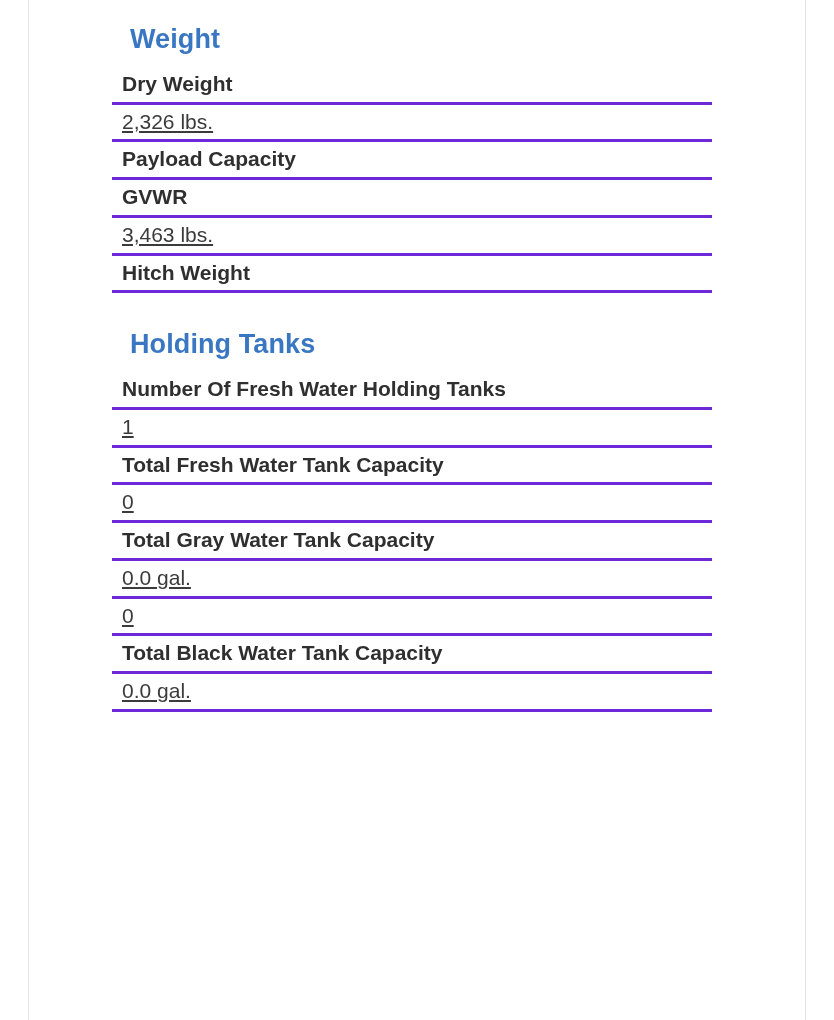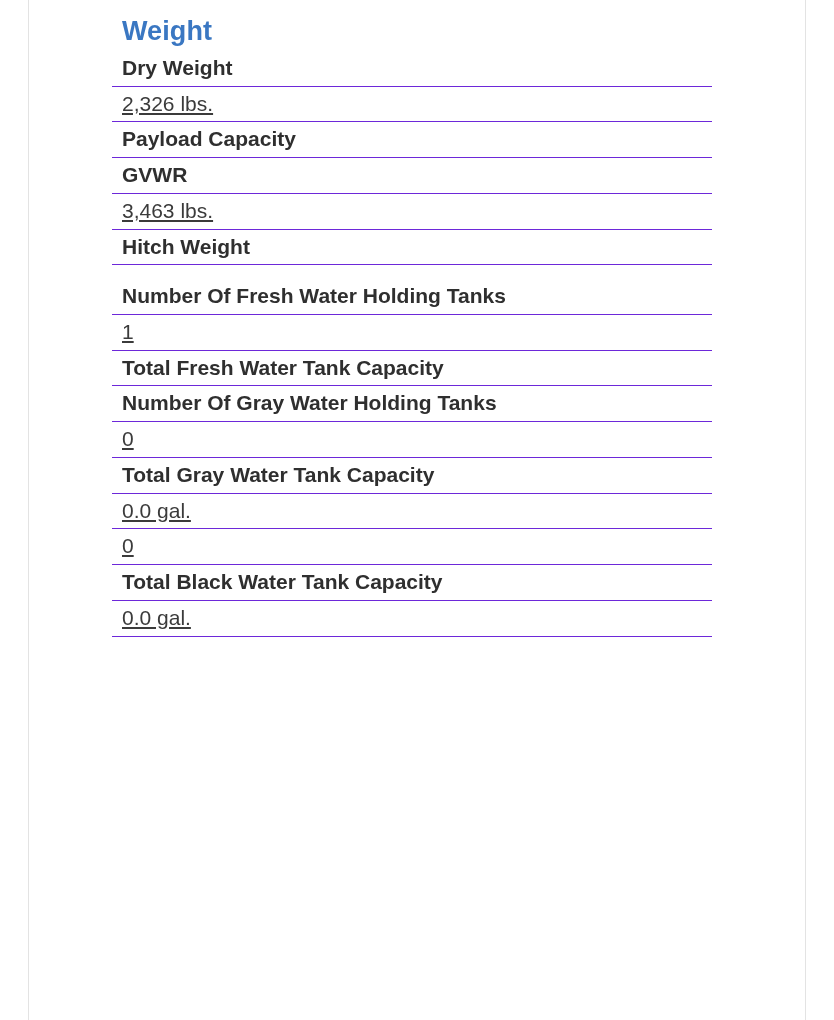--- a/index.html
+++ b/index.html
@@ -42,34 +42,34 @@
     position: absolute;
     left: 112px;
     right: 122px;
     top: 0;
   }
   .section-title {
     color: #3a77c2;
     font-size: 27px;
     font-weight: bold;
     letter-spacing: 0.1px;
-    margin: 0;
+    margin: 8px;
     padding: 14px 0 4px 10px;
   }
   .section-title.first {
     padding-top: 16px;
   }
   .spec-table {
     width: 100%;
     border-collapse: collapse;
     margin: 0;
   }
   .spec-table tr td {
     padding: 3px 0 4px 10px;
-    border-bottom: 1px solid #6d28d9;
+    border-bottom: 3px solid #6d28d9;
     font-size: 21px;
     line-height: 1.32;
     vertical-align: bottom;
   }
   .spec-label {
     font-weight: bold;
     color: #2f2f2f;
   }
   .spec-value {
     font-weight: normal;
@@ -110,34 +110,32 @@
           <td class="spec-value">3,463 lbs.</td>
         </tr>
         <tr>
           <td class="spec-label">Hitch Weight</td>
         </tr>
       </tbody>
     </table>
 
     <div class="section-gap"></div>
 
+    <h2 class="section-title">Holding Tanks</h2>
 
     <table class="spec-table">
       <tbody>
         <tr>
           <td class="spec-label">Number Of Fresh Water Holding Tanks</td>
         </tr>
         <tr>
           <td class="spec-value">1</td>
         </tr>
         <tr>
           <td class="spec-label">Total Fresh Water Tank Capacity</td>
-        </tr>
-        <tr>
-          <td class="spec-label">Number Of Gray Water Holding Tanks</td>
         </tr>
         <tr>
           <td class="spec-value">0</td>
         </tr>
         <tr>
           <td class="spec-label">Total Gray Water Tank Capacity</td>
         </tr>
         <tr>
           <td class="spec-value">0.0 gal.</td>
         </tr>

